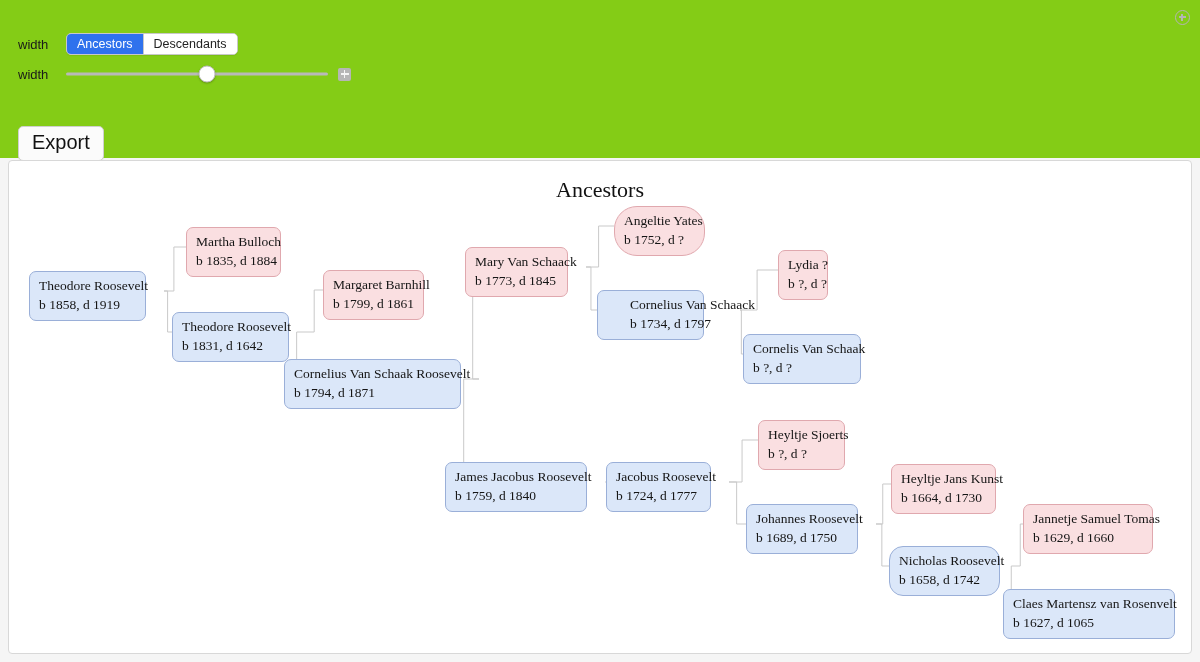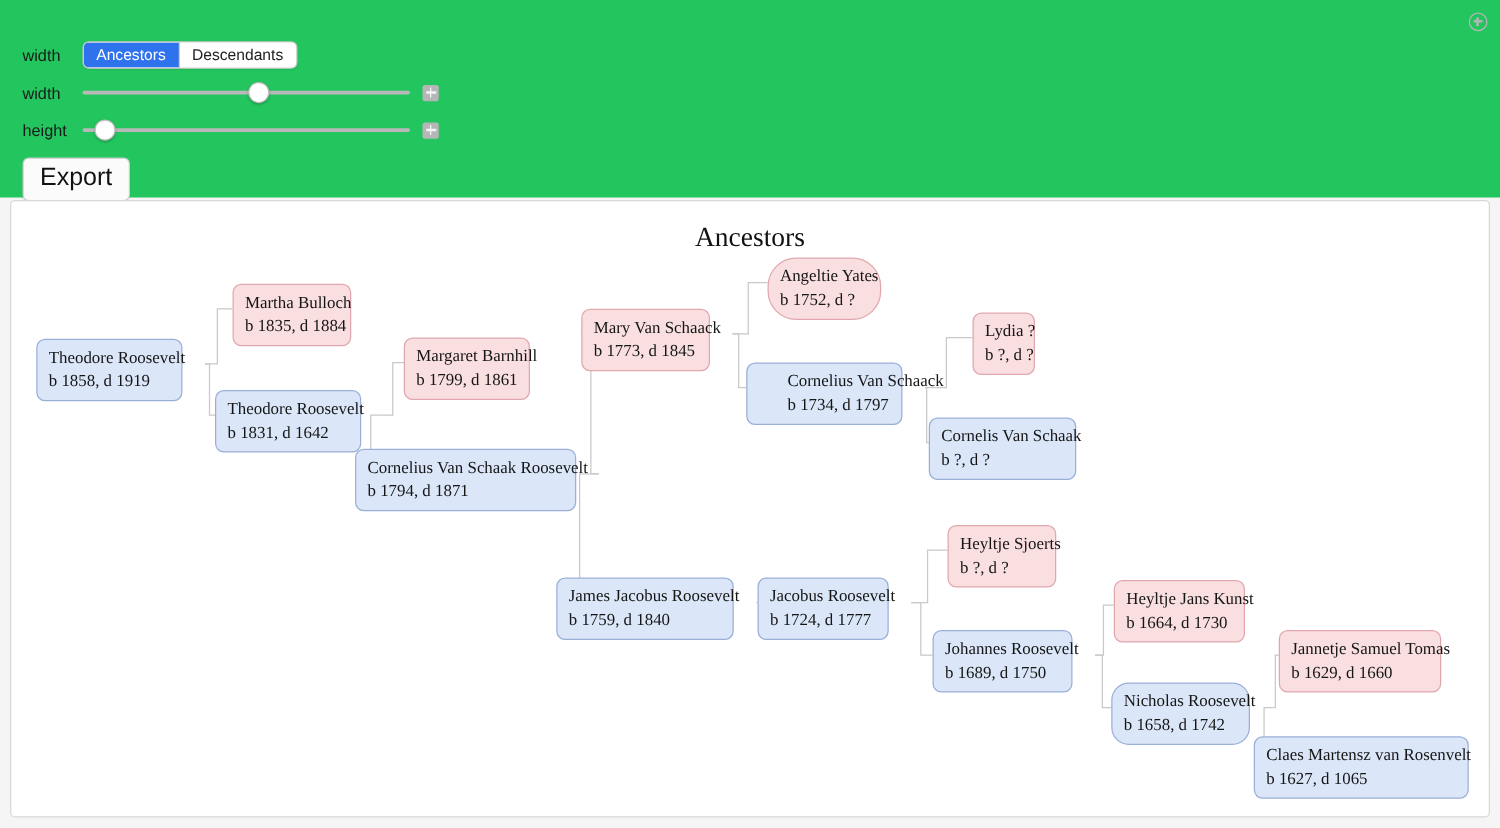--- a/index.html
+++ b/index.html
@@ -9,21 +9,21 @@
     background: #f4f4f4;
     font-family: "Liberation Sans", sans-serif;
     overflow: hidden;
   }
 
   #app { position: relative; width: 1200px; height: 662px; background: #f5f5f5; }
 
   
   .toolbar {
     position: absolute; left: 0; top: 0; width: 1200px; height: 158px;
-    background: #22c55e;
+    background: #84cc16;
   }
 
   .ctl-row { position: absolute; display: flex; align-items: center; }
 
   .ctl-label {
     font-size: 13px; color: #1a1a1a;
     font-family: "Liberation Sans", sans-serif;
     width: 48px; display: inline-block;
   }
 
@@ -147,28 +147,20 @@
 
     <div class="ctl-row" style="left:18px; top:64px;">
       <span class="ctl-label">width</span>
       <span class="slider-wrap">
         <span class="slider-track"></span>
         <span class="slider-thumb" id="thumb-w" style="left: 54%;"></span>
       </span>
       <span class="stepper"></span>
     </div>
 
-    <div class="ctl-row" style="left:18px; top:94px;">
-      <span class="ctl-label">height</span>
-      <span class="slider-wrap">
-        <span class="slider-track"></span>
-        <span class="slider-thumb" id="thumb-h" style="left: 7%;"></span>
-      </span>
-      <span class="stepper"></span>
-    </div>
 
     <div class="export-btn">Export</div>
 
     <div class="plus-circle"></div>
   </div>
 
   <div class="canvas">
     <div class="chart-title">Ancestors</div>
     <svg class="links" id="links">
         <path d="M155,130 H164.9 V86 H177" fill="none" stroke="#c9c9c9" stroke-width="1"></path>
@@ -211,21 +203,21 @@
           <span class="dt">b 1794, d 1871</span>
         </div>
         <div class="node female" style="left: 456px; top: 86px; width: 103px;">
           <span class="nm">Mary Van Schaack</span>
           <span class="dt">b 1773, d 1845</span>
         </div>
         <div class="node female" style="left: 605px; top: 45px; width: 91px; border-radius: 23px;">
           <span class="nm">Angeltie Yates</span>
           <span class="dt">b 1752, d ?</span>
         </div>
-        <div class="node male" style="left: 588px; top: 129px; width: 125px; padding-left: 32px;">
+        <div class="node male" style="left: 588px; top: 129px; width: 107px; padding-left: 32px;">
           <span class="nm">Cornelius Van Schaack</span>
           <span class="dt">b 1734, d 1797</span>
         </div>
         <div class="node female" style="left: 769px; top: 89px; width: 50px;">
           <span class="nm">Lydia ?</span>
           <span class="dt">b ?, d ?</span>
         </div>
         <div class="node male" style="left: 734px; top: 173px; width: 118px;">
           <span class="nm">Cornelis Van Schaak</span>
           <span class="dt">b ?, d ?</span>

